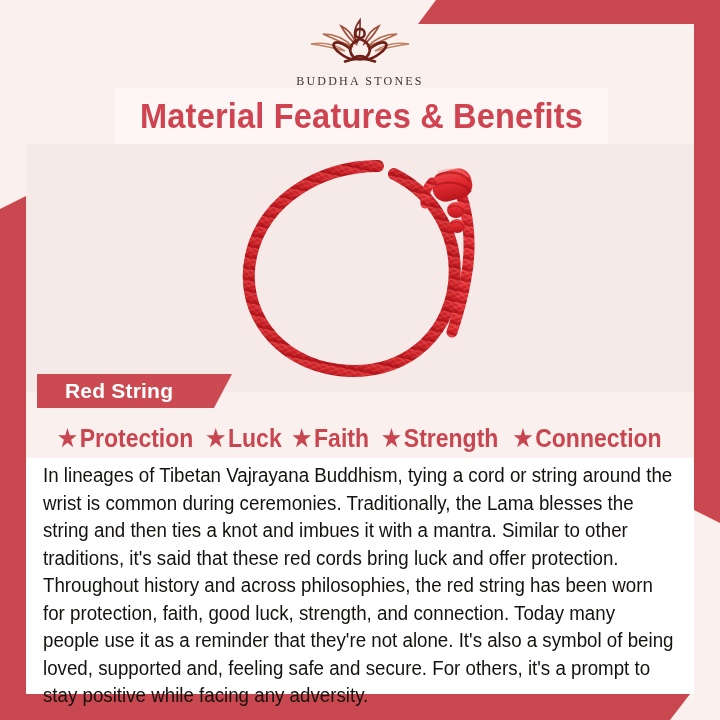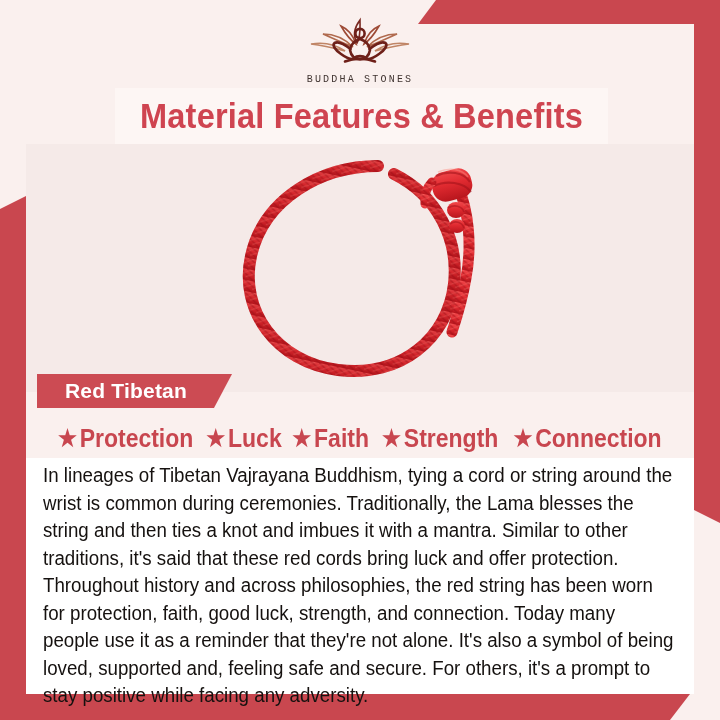--- a/index.html
+++ b/index.html
@@ -42,22 +42,22 @@
   .header{
     position:absolute;top:0;left:0;width:720px;height:90px;
   }
   .logo{
     position:absolute;left:50%;top:14px;transform:translateX(-50%);
     width:200px;text-align:center;
   }
   .logo svg{display:block;margin:0 auto;}
   .logo-word{
     margin-top:2px;
-    font-family:Liberation Mono, monospace;
-    font-size:10px;letter-spacing:2.2px;
+    font-family:Liberation Serif, serif;
+    font-size:12px;letter-spacing:2.2px;
     color:#3f3330;font-weight:400;
   }
 
   
   .title-plate{
     position:absolute;left:115px;top:88px;width:493px;height:56px;
     background:#fdf6f4;
   }
   .title{
     position:absolute;left:115px;top:88px;width:493px;height:56px;
@@ -209,21 +209,21 @@
           <ellipse cx="231" cy="74" rx="8" ry="7" fill="url(#cordg)"></ellipse>
           <path d="M224 72 C 229 68, 236 70, 238 76" stroke="#9e1018" stroke-width="1.7" fill="none" opacity=".5"></path>
         </g>
 
         <path d="M206 30 C 200 36, 198 44, 199 52" fill="none" stroke="url(#braid)" stroke-width="9" stroke-linecap="round"></path>
       </svg>
     </span>
   </div>
 
   <div class="tag">
-    <span class="tag-text">Red Tibetan</span>
+    <span class="tag-text">Red String</span>
   </div>
 
   <div class="benefits">
     <span class="benefit">
       <span class="star">★</span>
       <span>Protection</span>
     </span>
     <span class="benefit">
       <span class="star">★</span>
       <span>Luck</span>

